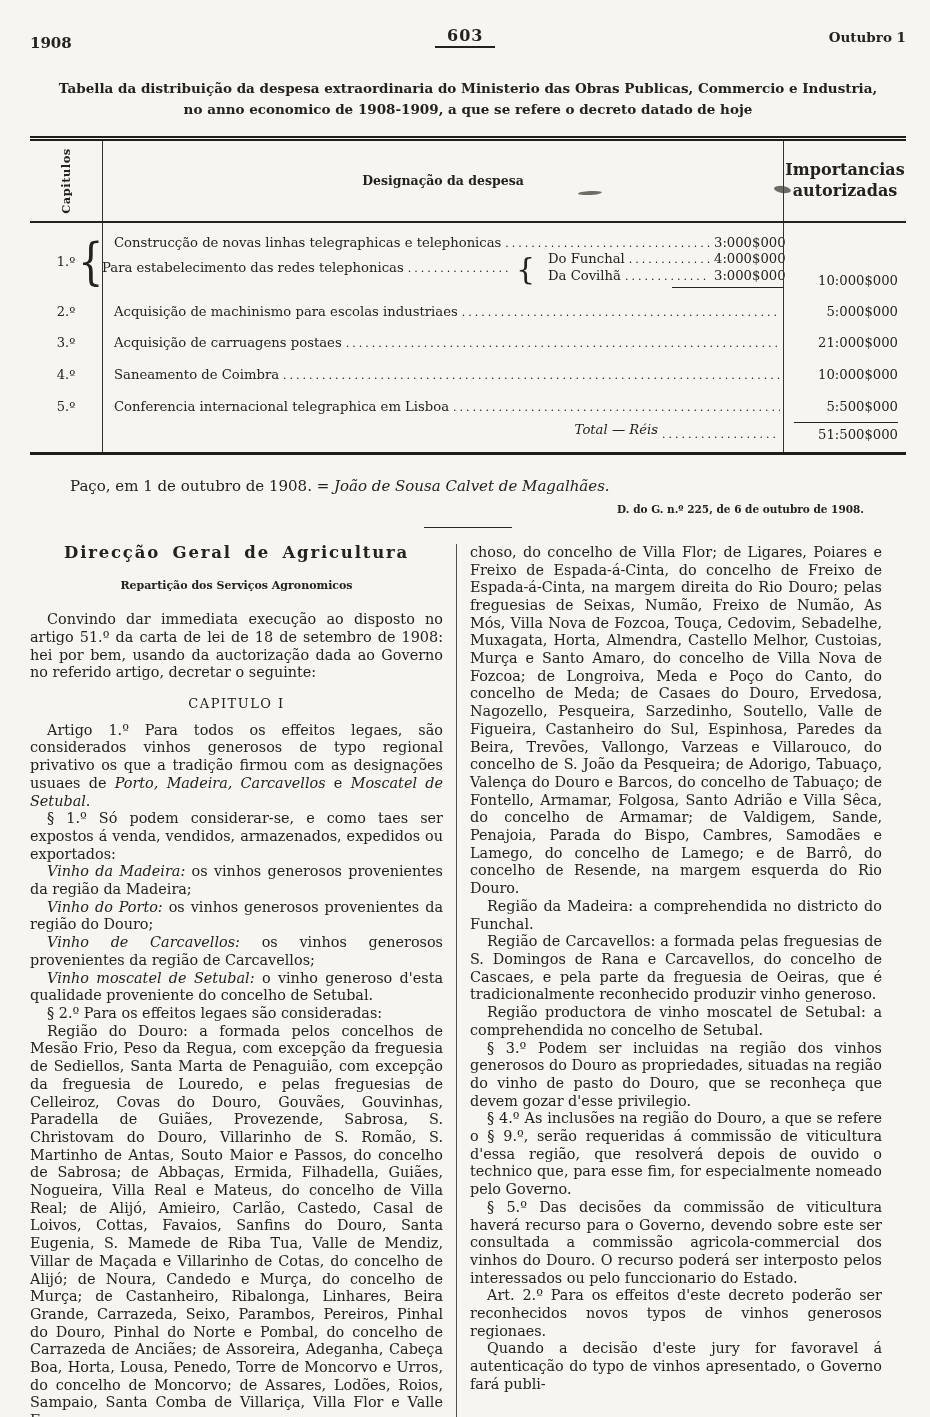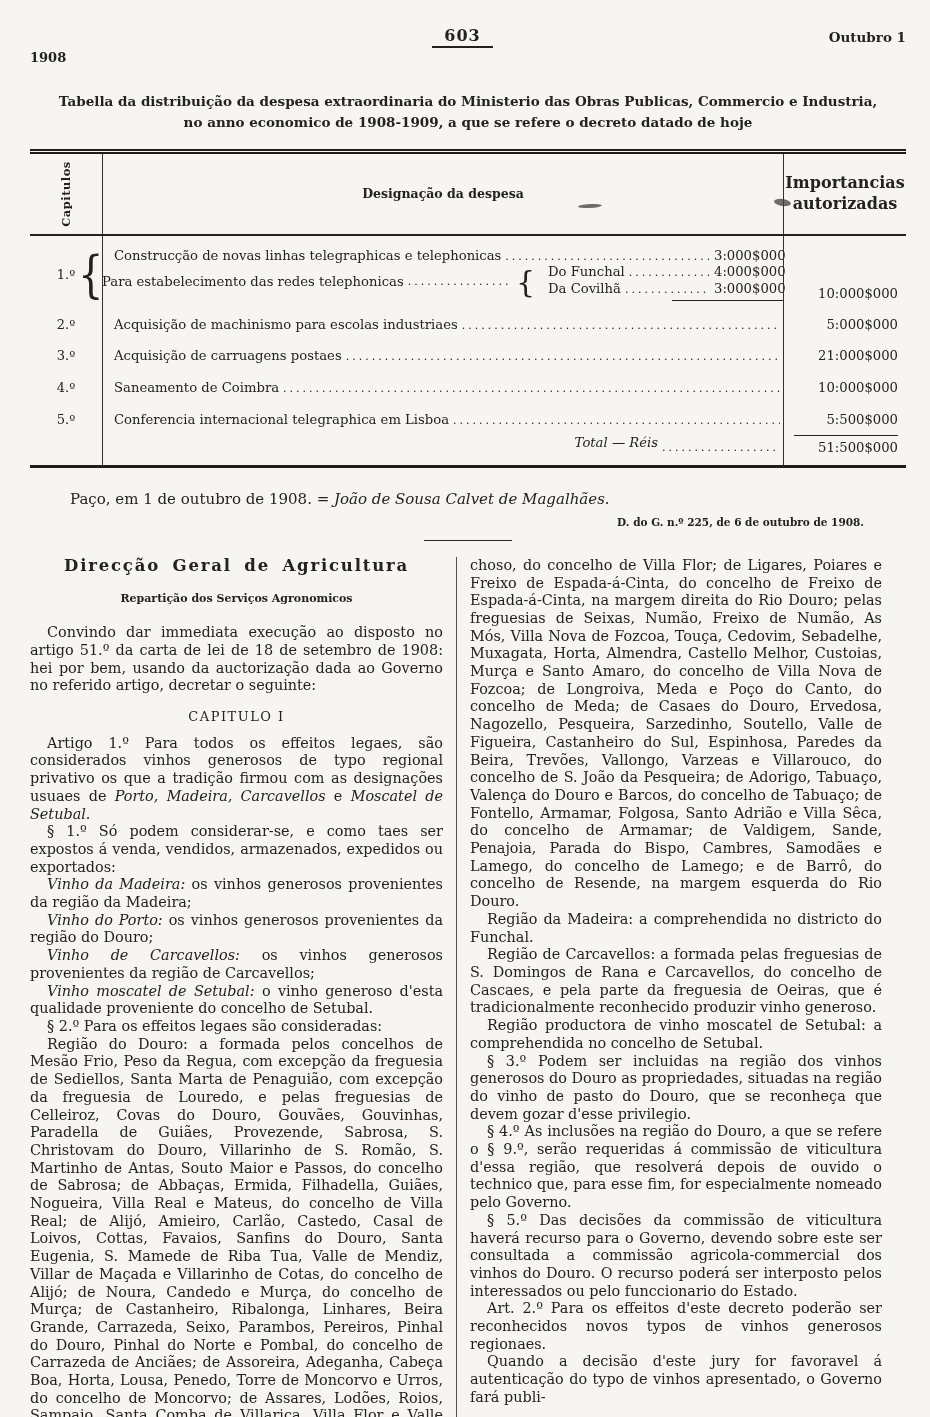--- a/index.html
+++ b/index.html
@@ -5,21 +5,21 @@
   html,body{margin:0;padding:0;}
   body{
     width:930px;height:1417px;overflow:hidden;position:relative;
     background:#f6f5f1;color:#24221e;
     font-family:"DejaVu Serif","Liberation Serif",serif;
   }
   .page{position:absolute;inset:0;padding:26px 24px 0 30px;box-sizing:border-box;}
 
   
   .top-bar{display:flex;justify-content:space-between;align-items:flex-start;font-weight:bold;}
-  .year{font-size:13px;margin-top:24px;}
+  .year{font-size:15px;margin-top:8px;}
   .pageno{font-size:16px;letter-spacing:1px;border-bottom:2px solid #24221e;padding:0 12px 1px;margin-left:30px;}
   .edition-date{font-size:13.5px;margin-top:3px;}
 
   
   .doc-title{margin-top:26px;text-align:center;font-weight:bold;font-size:13.5px;line-height:1.55;}
 
   
   .gov-table{margin-top:16px;position:relative;border-top:5px double #1f1d19;border-bottom:3px solid #1f1d19;}
   .vrule{position:absolute;top:0;bottom:0;width:1px;background:#35322c;}
   .vrule-left{left:72px;}
@@ -38,21 +38,21 @@
   .t-body{padding:12px 0 9px;font-size:13.2px;line-height:15.6px;}
   .trow{display:flex;}
   .trow .c-chap{font-size:13px;align-items:flex-start;padding-top:0;}
   .txt{white-space:nowrap;}
   .lead{flex:1 1 auto;overflow:hidden;white-space:nowrap;margin:0 4px;align-self:flex-end;}
   .lead::after{content:"....................................................................................................................................";letter-spacing:3px;font-size:11px;}
   .inner-amt{width:70px;flex:none;text-align:right;white-space:nowrap;}
   .subline{display:flex;align-items:baseline;padding-left:12px;}
   .cdesc-col{display:flex;flex-direction:column;}
   .subline2{display:flex;align-items:center;}
-  .lp{flex:1;display:flex;align-items:flex-end;min-width:0;}
+  .lp{flex:1;display:flex;align-items:center;min-width:0;}
   .brace2{font-size:30px;font-weight:200;line-height:.9;margin:0 1px;flex:none;}
   .sub-stack{width:248px;flex:none;}
   .sub-rule{width:112px;border-top:1.3px solid #26241f;margin:2px 0 0 auto;}
   .trow1{min-height:54px;}
   .trow1 .c-chap{position:relative;align-items:center;display:flex;}
   .chapnum{position:relative;}
   .big-brace{position:absolute;left:48px;top:50%;transform:translateY(-52%) scaleY(1.25);font-size:40px;font-weight:200;line-height:1;}
   .trow1 .c-amt{display:flex;align-items:flex-end;justify-content:flex-end;}
   .rows .trow{margin-top:15px;}
   .total-row{margin-top:7px;}

